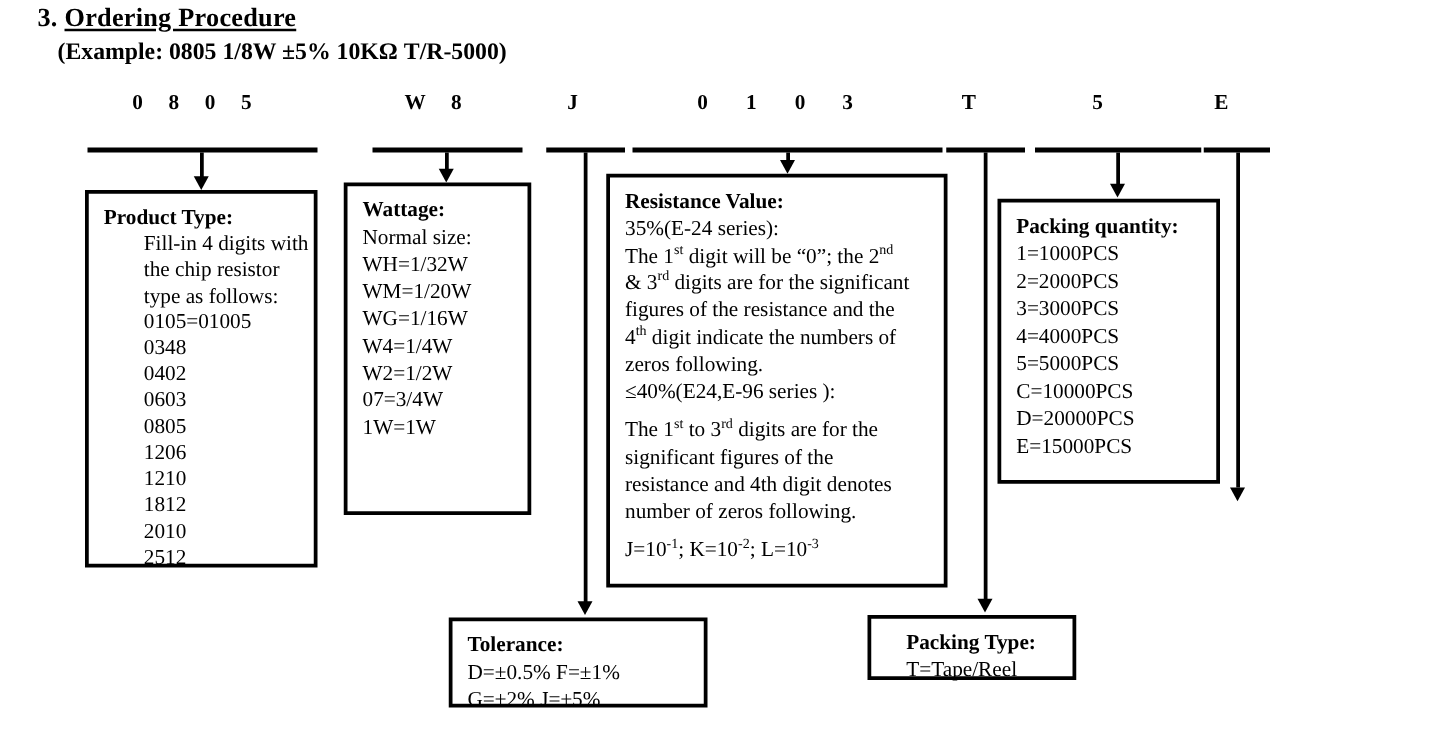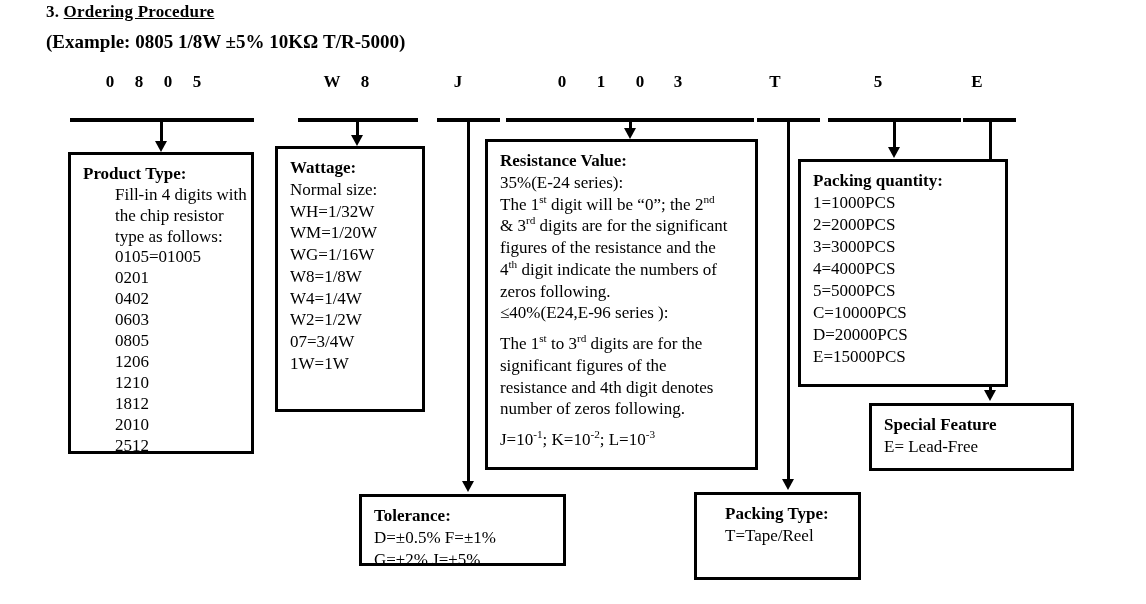--- a/index.html
+++ b/index.html
@@ -20,23 +20,23 @@
     background: #ffffff;
   }
 
   
   .heading {
     position: absolute;
     font-weight: bold;
     white-space: nowrap;
   }
   #section-heading {
-    left: 46px;
+    left: 30px;
     top: 2px;
-    font-size: 17px;
+    font-size: 21px;
     letter-spacing: .2px;
   }
   #section-heading .num { text-decoration: none; }
   #section-heading .ttl { text-decoration: underline; }
   #example-line {
     left: 46px;
     top: 31px;
     font-size: 19px;
   }
 
@@ -93,24 +93,24 @@
   sup {
     font-size: 0.66em;
     vertical-align: super;
     line-height: 0;
   }
 
   
   #box-product-type { left: 68px;  top: 152px; width: 186px; height: 302px; }
   #box-wattage      { left: 275px; top: 146px; width: 150px; height: 266px; }
   #box-resistance   { left: 485px; top: 139px; width: 273px; height: 331px; }
-  #box-packing-qty  { left: 798px; top: 159px; width: 210px; height: 228px; }
+  #box-packing-qty  { left: 798px; top: 159px; width: 178px; height: 228px; }
   #box-special      { left: 869px; top: 403px; width: 205px; height: 68px; }
   #box-tolerance    { left: 359px; top: 494px; width: 207px; height: 72px; }
-  #box-packing-type { left: 694px; top: 492px; width: 167px; height: 88px; padding-left: 28px; }
+  #box-packing-type { left: 694px; top: 492px; width: 167px; height: 52px; padding-left: 28px; }
 
   #box-product-type .line, #box-product-type .wrapline { line-height: 1.23; margin-left: 32px; }
   #box-packing-qty .line { line-height: 1.30; }
 </style>
 </head>
 <body>
 
 <div id="page">
 
   <div class="heading" id="section-heading">
@@ -162,40 +162,39 @@
 
   <div class="box" id="box-product-type">
     <div class="title">Product Type:</div>
     <div>
         <div class="line">Fill-in 4 digits with</div>
         <div class="line">the chip resistor</div>
         <div class="line">type as follows:</div>
       </div>
     <div>
         <div class="line">0105=01005</div>
-        <div class="line">0201</div>
+        <div class="line">0348</div>
         <div class="line">0402</div>
         <div class="line">0603</div>
         <div class="line">0805</div>
         <div class="line">1206</div>
         <div class="line">1210</div>
         <div class="line">1812</div>
         <div class="line">2010</div>
         <div class="line">2512</div>
       </div>
   </div>
 
   <div class="box" id="box-wattage">
     <div class="title">Wattage:</div>
     <div class="line">Normal size:</div>
     <div>
         <div class="line">WH=1/32W</div>
         <div class="line">WM=1/20W</div>
         <div class="line">WG=1/16W</div>
-        <div class="line">W8=1/8W</div>
         <div class="line">W4=1/4W</div>
         <div class="line">W2=1/2W</div>
         <div class="line">07=3/4W</div>
         <div class="line">1W=1W</div>
       </div>
   </div>
 
   <div class="box" id="box-resistance">
     <div class="title">Resistance Value:</div>
     <div class="line">35%(E-24 series):</div>
@@ -227,26 +226,20 @@
         <div class="line">2=2000PCS</div>
         <div class="line">3=3000PCS</div>
         <div class="line">4=4000PCS</div>
         <div class="line">5=5000PCS</div>
         <div class="line">C=10000PCS</div>
         <div class="line">D=20000PCS</div>
         <div class="line">E=15000PCS</div>
       </div>
   </div>
 
-  <div class="box" id="box-special">
-    <div class="title">Special Feature</div>
-    <div>
-        <div class="line">E= Lead-Free</div>
-      </div>
-  </div>
 
   <div class="box" id="box-tolerance">
     <div class="title">Tolerance:</div>
     <div>
         <div class="line">D=±0.5%  F=±1%</div>
         <div class="line">G=±2%   J=±5%</div>
       </div>
   </div>
 
   <div class="box" id="box-packing-type">

